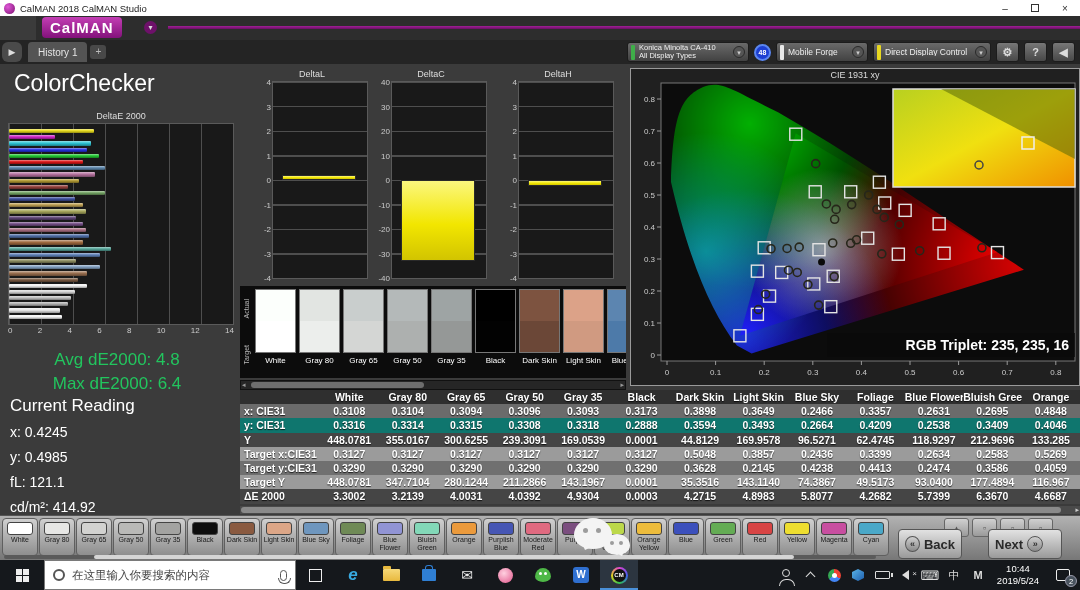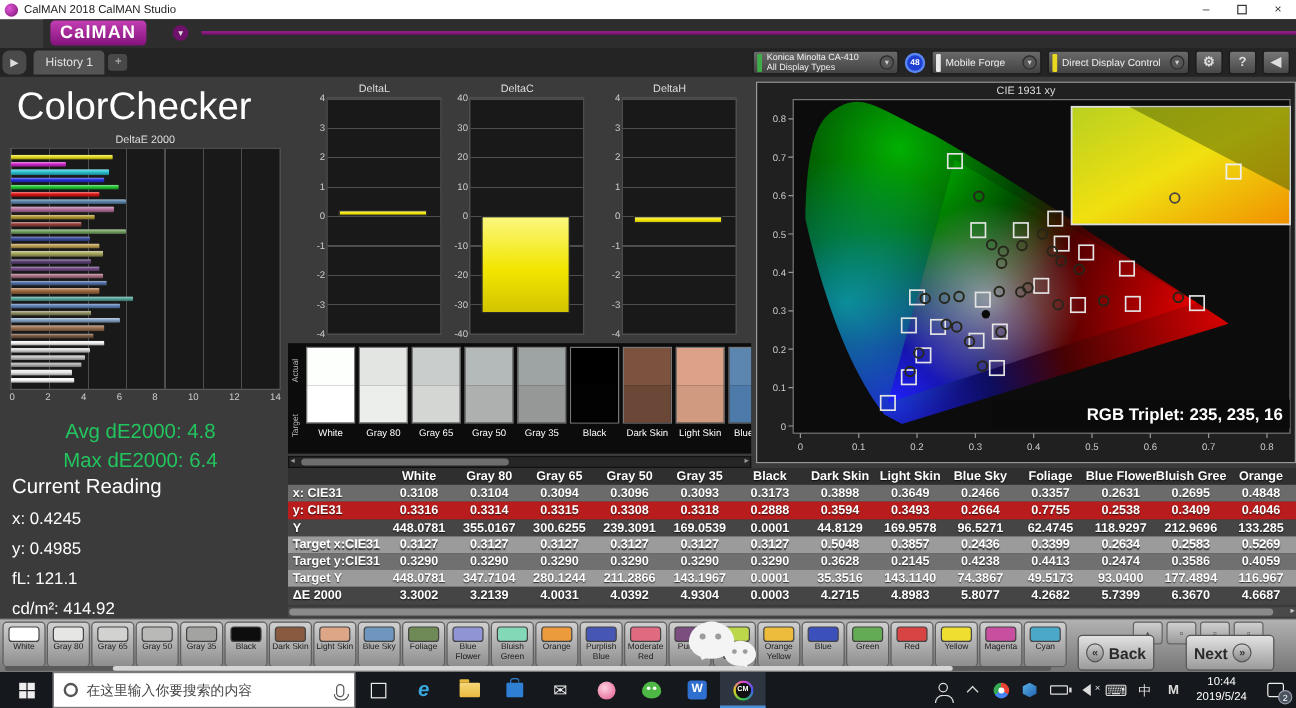--- a/index.html
+++ b/index.html
@@ -40,21 +40,21 @@
   .drop .dtxt.single{font-size:8.5px;}
   .dd-circ{width:12px;height:12px;border-radius:50%;background:#555;border:1px solid #2a2a2a;
            color:#ccc;font-size:7px;text-align:center;line-height:11px;margin-left:4px;}
   .badge48{width:17px;height:17px;border-radius:50%;background:#1d3fd2;border:2px solid #5a86f0;
            color:#fff;font-size:7px;font-weight:bold;text-align:center;line-height:13px;}
   .sqbtn{width:23px;height:20px;border-radius:3px;border:1px solid #1c1c1c;color:#ddd;
          background:linear-gradient(#777,#484848);font-size:11px;font-weight:bold;
          text-align:center;line-height:19px;}
   
   .main{position:absolute;left:0;top:64px;width:1080px;height:451px;}
-  .page-title{position:absolute;left:14px;top:6px;font-size:32px;color:#fff;}
+  .page-title{position:absolute;left:14px;top:6px;font-size:23px;color:#fff;}
   .chart-title{text-align:center;font-size:9px;color:#ddd;height:13px;line-height:13px;}
   
   .de-panel{position:absolute;left:8px;top:46px;width:226px;height:234px;}
   .de-plot{position:relative;height:202px;background:#191919;border:1px solid #5a5a5a;
            background-image:repeating-linear-gradient(to right,#4e4e4e 0 1px,transparent 1px calc(100%/7));
            display:flex;flex-direction:column;justify-content:space-between;padding:5px 0;}
   .de-bar{height:4.2px;border-radius:1px;}
   .de-xticks{display:flex;justify-content:space-between;font-size:8px;color:#ccc;margin-top:1px;}
   .bigstat{position:absolute;width:234px;text-align:center;font-size:17px;color:#22c55e;}
   .reading{position:absolute;left:10px;top:332px;color:#fff;}
@@ -601,32 +601,32 @@
           <div class="tcell">0.3093</div>
           <div class="tcell">0.3173</div>
           <div class="tcell">0.3898</div>
           <div class="tcell">0.3649</div>
           <div class="tcell">0.2466</div>
           <div class="tcell">0.3357</div>
           <div class="tcell">0.2631</div>
           <div class="tcell">0.2695</div>
           <div class="tcell">0.4848</div>
         </div>
-        <div class="trow" style="background: #b91c1c;">
+        <div class="trow" style="background: #0f766e;">
           <div class="tlabel">y: CIE31</div>
           <div class="tcell">0.3316</div>
           <div class="tcell">0.3314</div>
           <div class="tcell">0.3315</div>
           <div class="tcell">0.3308</div>
           <div class="tcell">0.3318</div>
           <div class="tcell">0.2888</div>
           <div class="tcell">0.3594</div>
           <div class="tcell">0.3493</div>
           <div class="tcell">0.2664</div>
-          <div class="tcell">0.7755</div>
+          <div class="tcell">0.4209</div>
           <div class="tcell">0.2538</div>
           <div class="tcell">0.3409</div>
           <div class="tcell">0.4046</div>
         </div>
         <div class="trow" style="background: rgb(69, 69, 69);">
           <div class="tlabel">Y</div>
           <div class="tcell">448.0781</div>
           <div class="tcell">355.0167</div>
           <div class="tcell">300.6255</div>
           <div class="tcell">239.3091</div>

